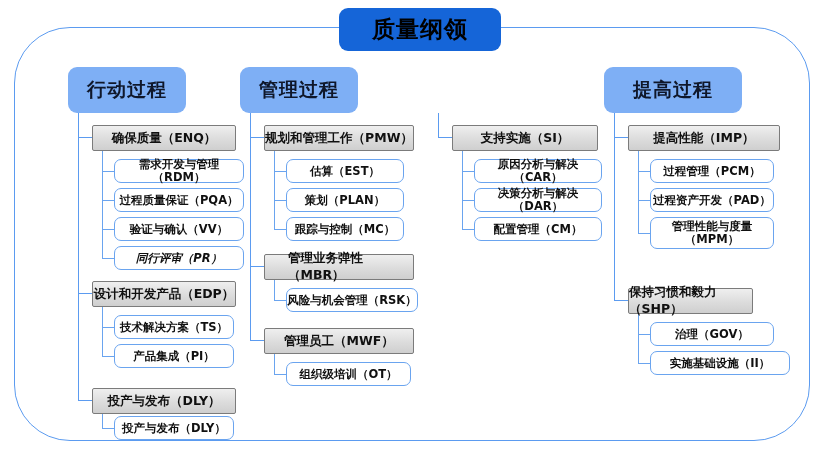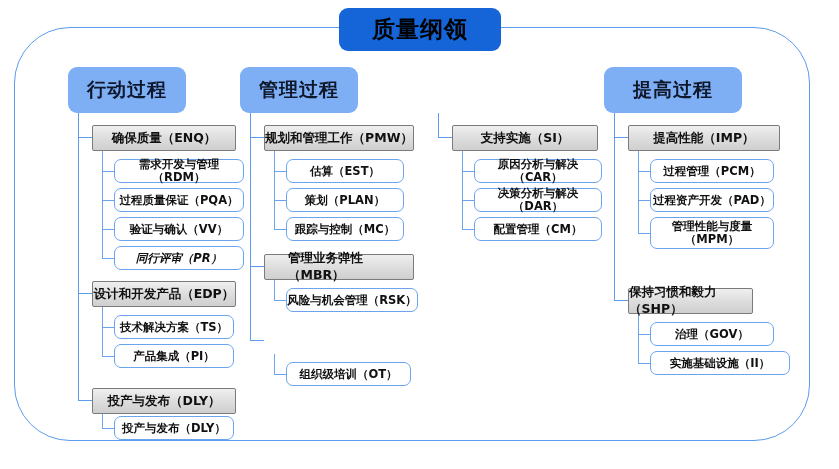--- a/index.html
+++ b/index.html
@@ -154,20 +154,21 @@
   <div class="hline" style="left:274px;top:229px;width:12px;"></div>
   <div class="pr" style="left:286px;top:217px;width:118px;">跟踪与控制（MC）</div>
 
   <div class="hline dark" style="left:250px;top:266px;width:14px;"></div>
   <div class="pa" style="left:264px;top:254px;width:150px;padding-left:23px;">管理业务弹性（MBR）</div>
   <div class="vline" style="left:274px;top:280px;height:20px;"></div>
   <div class="hline" style="left:274px;top:300px;width:12px;"></div>
   <div class="pr" style="left:286px;top:288px;width:132px;">风险与机会管理（RSK）</div>
 
   <div class="hline dark" style="left:250px;top:340px;width:14px;"></div>
+  <div class="pa" style="left:264px;top:328px;width:150px;">管理员工（MWF）</div>
   <div class="vline" style="left:274px;top:354px;height:20px;"></div>
   <div class="hline" style="left:274px;top:374px;width:12px;"></div>
   <div class="pr" style="left:286px;top:362px;width:125px;">组织级培训（OT）</div>
 
   <div class="vline dark" style="left:438px;top:113px;height:24px;"></div>
 
   <div class="hline dark" style="left:438px;top:137px;width:14px;"></div>
   <div class="pa" style="left:452px;top:125px;width:146px;">支持实施（SI）</div>
   <div class="vline" style="left:462px;top:151px;height:78px;"></div>
 

